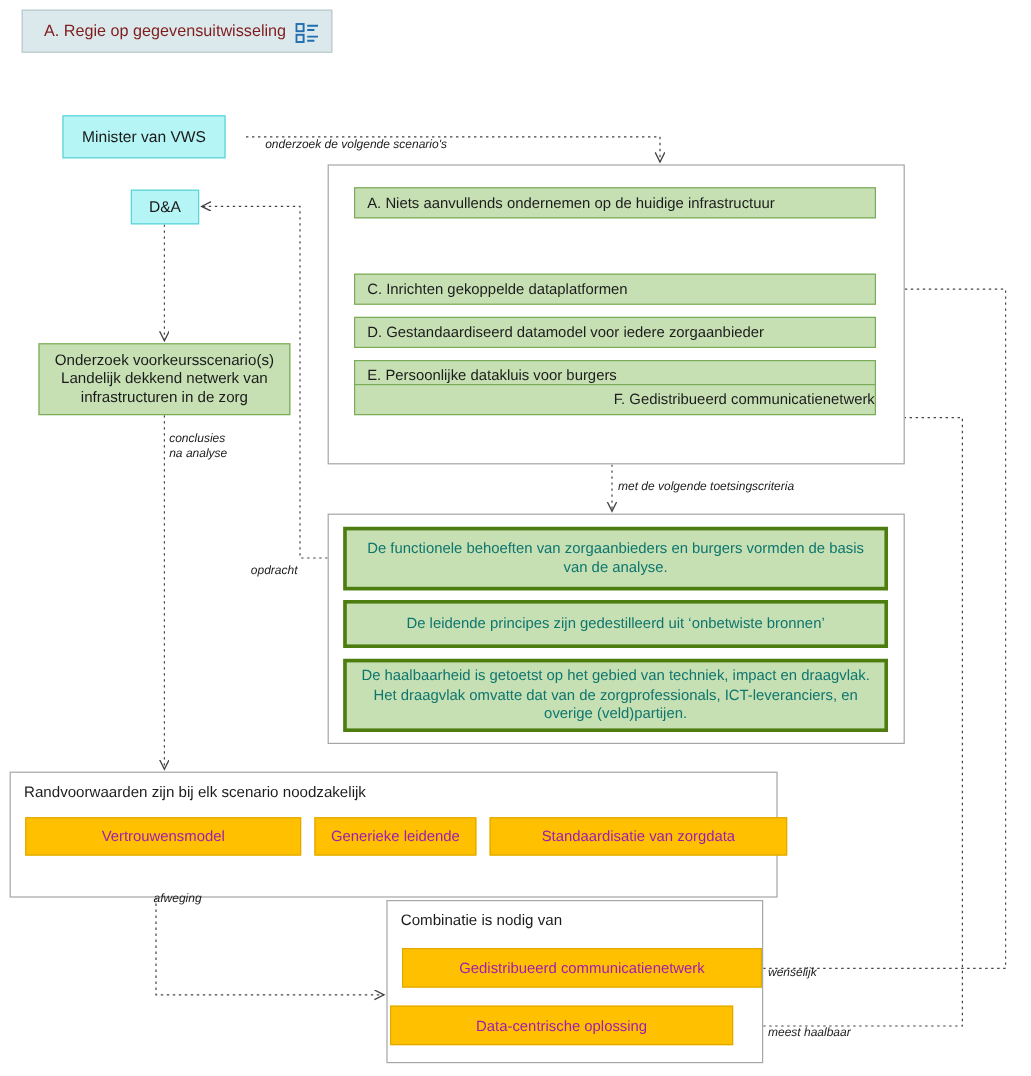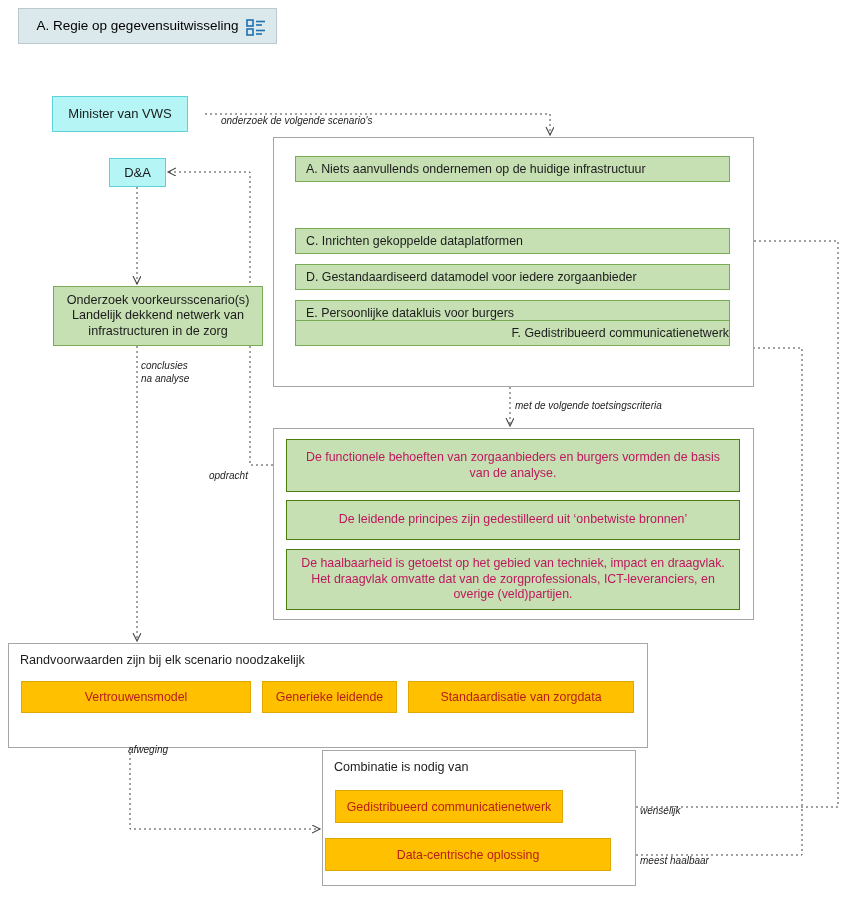--- a/index.html
+++ b/index.html
@@ -11,32 +11,32 @@
   #canvas{position:absolute;left:0;top:0;width:859px;height:897px;}
   svg#wires{position:absolute;left:0;top:0;width:859px;height:897px;pointer-events:none;}
 
   .node{position:absolute;box-sizing:border-box;display:flex;align-items:center;justify-content:center;text-align:center;}
   .node span{display:block;line-height:1.22;}
 
   
   .header-chip{
     left:18px;top:8px;width:259px;height:36px;
     background:#dce9ec;border:1px solid #b9c9cd;
-    justify-content:center;font-size:13.5px;color:#000000;
+    justify-content:center;font-size:13.5px;color:#7f1d1d;
   }
   .header-chip .chip-label{padding-right:20px;}
   .chip-icon{position:absolute;right:10px;top:9px;width:20px;height:19px;}
 
   
   .cyan{background:#b5f5f5;border:1px solid #5bd3d8;font-size:13px;}
   .minister{left:52px;top:96px;width:136px;height:36px;}
   .dna{left:109px;top:158px;width:57px;height:29px;}
 
   
-  .green{background:#c6e0b4;border:1px solid #7aab57;font-size:12.6px;margin-left:21px;}
+  .green{background:#c6e0b4;border:1px solid #7aab57;font-size:12.6px;}
   .onderzoek{left:32px;top:286px;width:210px;height:60px;line-height:1.25;}
 
   
   .container{position:absolute;box-sizing:border-box;background:#ffffff;border:1px solid #a6a6a6;}
   .scen-box{left:273px;top:137px;width:481px;height:250px;}
   .crit-box{left:273px;top:428px;width:481px;height:192px;}
   .rand-box{left:8px;top:643px;width:640px;height:105px;}
   .comb-box{left:322px;top:750px;width:314px;height:136px;}
 
   .container-title{position:absolute;font-size:12.6px;color:#1c1c1c;}
@@ -48,36 +48,36 @@
     position:absolute;left:295px;width:435px;height:26px;
     background:#c6e0b4;border:1px solid #7aab57;box-sizing:border-box;
     display:flex;align-items:center;font-size:12.4px;padding-left:10px;color:#1c1c1c;
   }
   .si0{top:156px;} .si1{top:192px;} .si2{top:228px;}
   .si3{top:264px;} .si4{top:300px;} .si5{top:320px;justify-content:flex-end;}
 
   
   .crit-item{
     position:absolute;left:286px;width:454px;
-    background:#c6e0b4;border:1px solid #4d7c0f;box-sizing:border-box;
+    background:#c6e0b4;border:3px solid #4d7c0f;box-sizing:border-box;
     display:flex;align-items:center;justify-content:center;text-align:center;
-    font-size:12.4px;color:#be185d;padding:0 10px;line-height:1.25;
+    font-size:12.4px;color:#0f766e;padding:0 10px;line-height:1.25;
   }
   .ci0{top:439px;height:53px;} .ci1{top:500px;height:40px;} .ci2{top:549px;height:61px;}
 
   
   .orange{
     position:absolute;background:#ffc000;border:1px solid #e0a800;box-sizing:border-box;
     display:flex;align-items:center;justify-content:center;text-align:center;
-    font-size:12.4px;color:#b91c1c;
+    font-size:12.4px;color:#a21caf;
   }
   .o0{left:21px;top:681px;width:230px;height:32px;}
   .o1{left:262px;top:681px;width:135px;height:32px;}
-  .o2{left:408px;top:681px;width:226px;height:32px;}
-  .c0{left:335px;top:790px;width:228px;height:33px;}
+  .o2{left:408px;top:681px;width:248px;height:32px;}
+  .c0{left:335px;top:790px;width:300px;height:33px;}
   .c1{left:325px;top:838px;width:286px;height:33px;}
 
   
   .edge-label{position:absolute;font-size:10px;color:#1c1c1c;white-space:pre;line-height:1.25;font-style:italic;}
   .el-onderzoek{left:221px;top:115px;}
   .el-criteria{left:515px;top:400px;}
   .el-conclusies{left:141px;top:360px;}
   .el-opdracht{left:209px;top:470px;}
   .el-afweging{left:128px;top:744px;}
   .el-wenselijk{left:640px;top:805px;}

